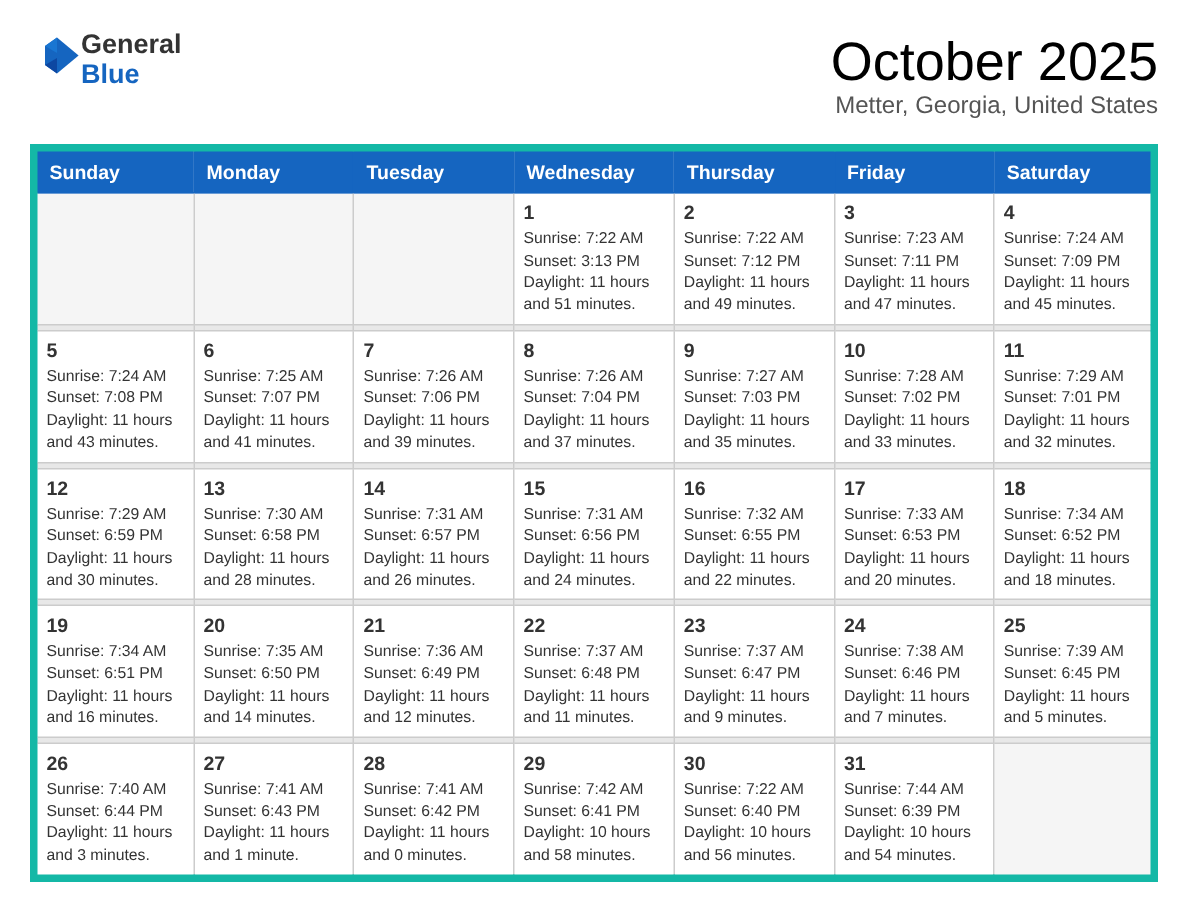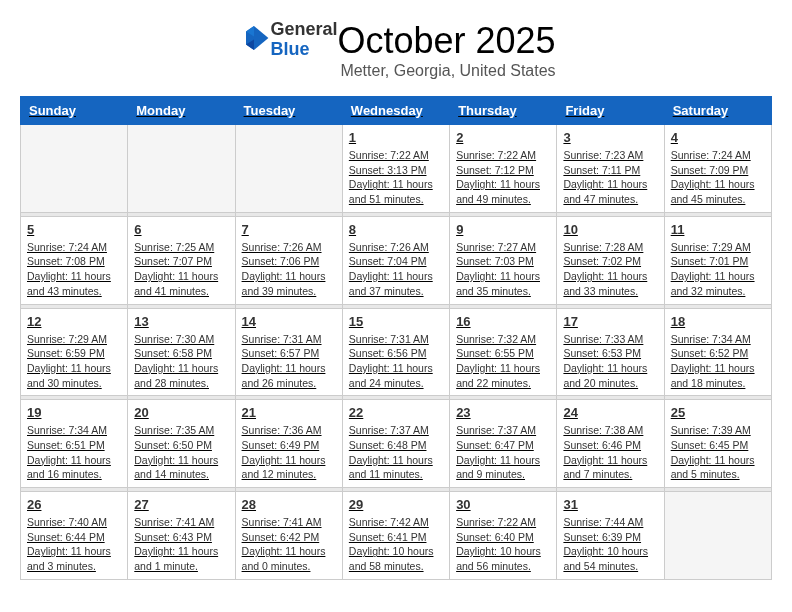--- a/index.html
+++ b/index.html
@@ -5,21 +5,21 @@
     * { box-sizing: border-box; margin: 0; padding: 0; }
     body {
       font-family: Arial, sans-serif;
       background: #fff;
       width: 792px;
       min-height: 612px;
       padding: 20px;
     }
     .header {
       display: flex;
-      justify-content: center;
+      justify-content: space-between;
       align-items: flex-start;
       margin-bottom: 16px;
     }
     .logo {
       display: flex;
       align-items: center;
     }
     .logo-text {
       font-size: 18px;
       font-weight: bold;
@@ -40,22 +40,21 @@
       font-weight: normal;
       color: #000000;
     }
     .location {
       font-size: 16px;
       color: #555;
     }
     .calendar {
       width: 100%;
       border-collapse: collapse;
-      border: 1px solid #14b8a6;
-      text-decoration: underline;
+      border: 5px solid #14b8a6;
     }
     .calendar th {
       background: #1565c0;
       color: #fff;
       text-align: left;
       padding: 6px 8px;
       font-size: 13px;
       font-weight: bold;
       border: 1px solid #1565c0;
     }

